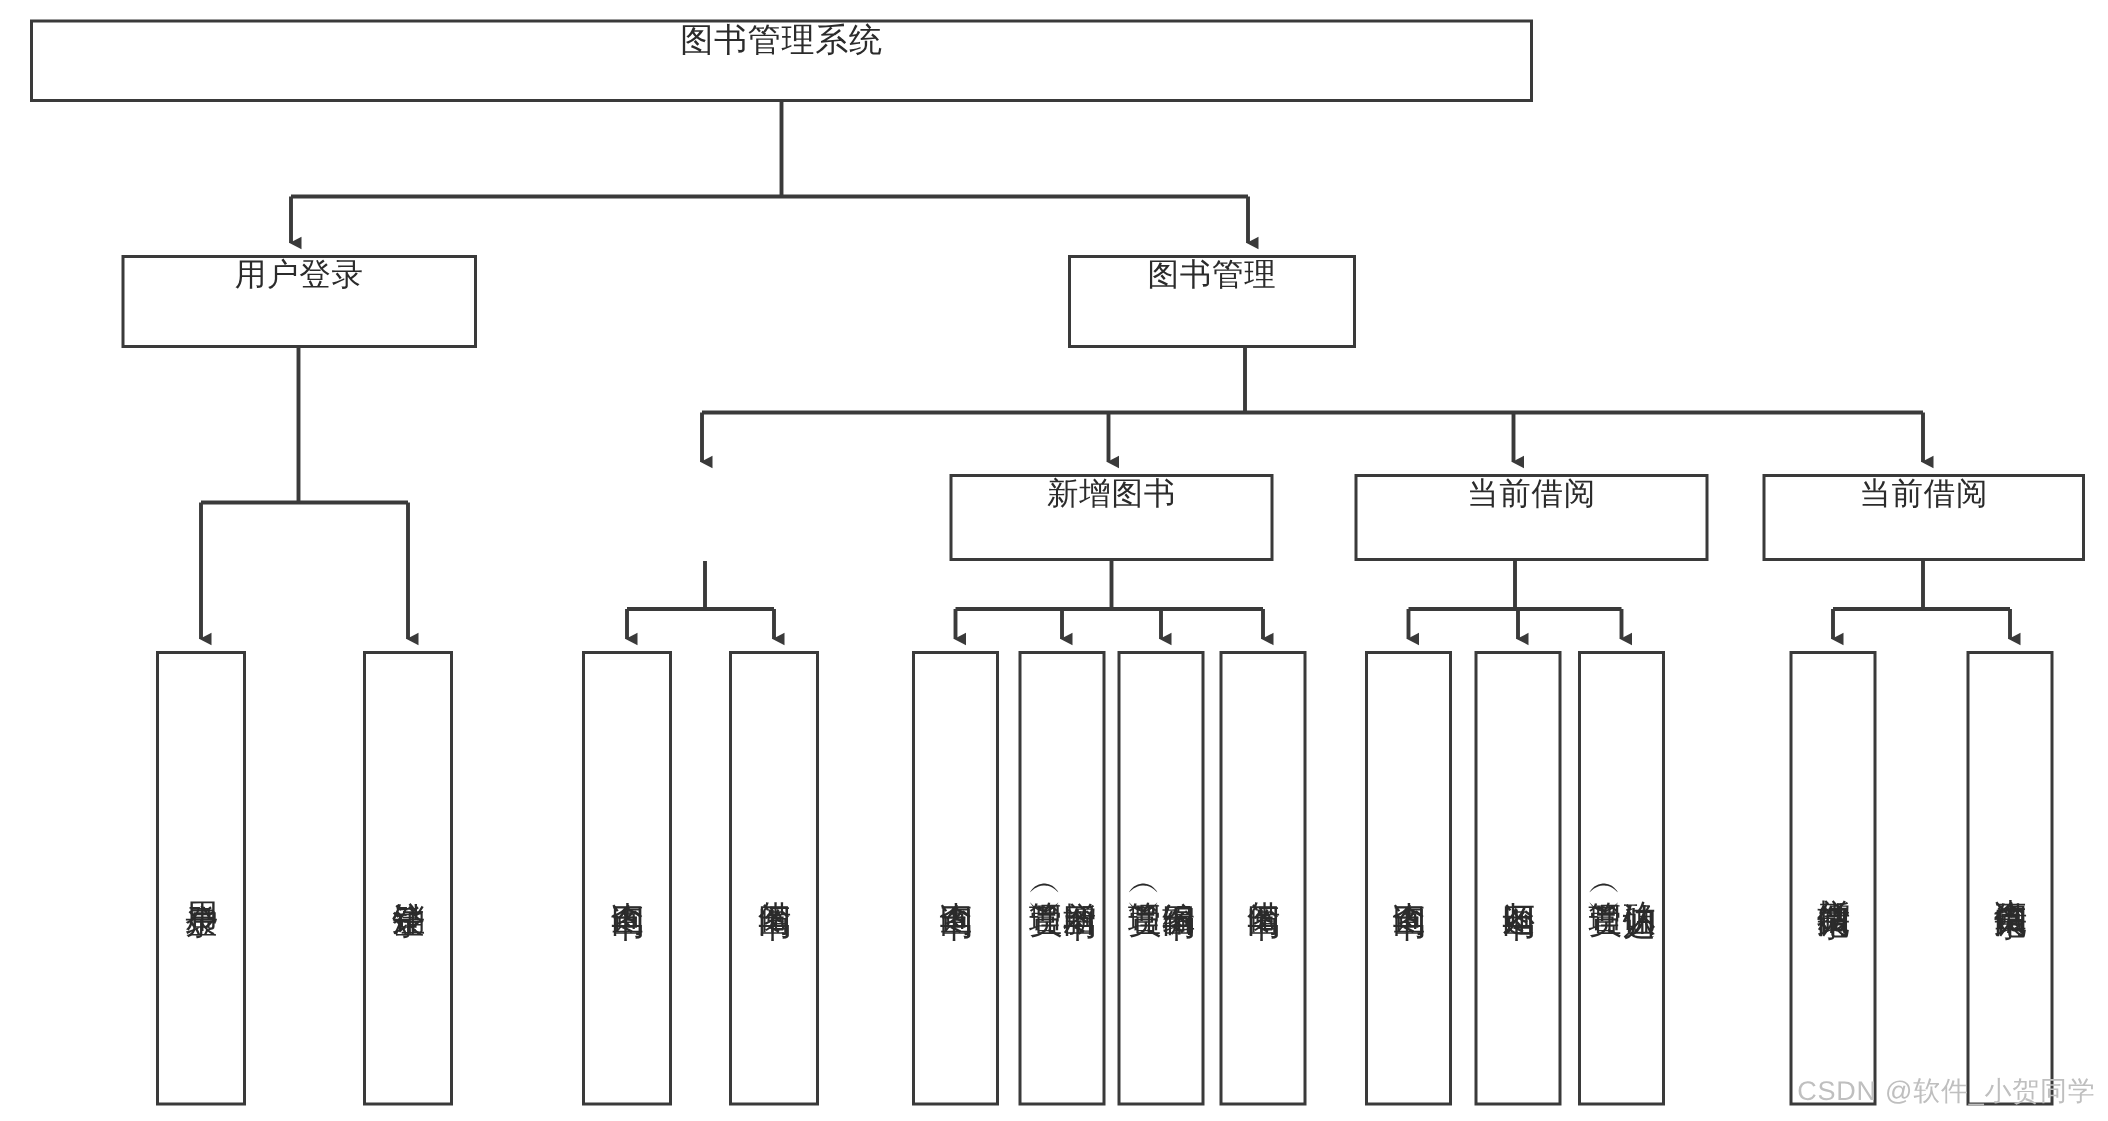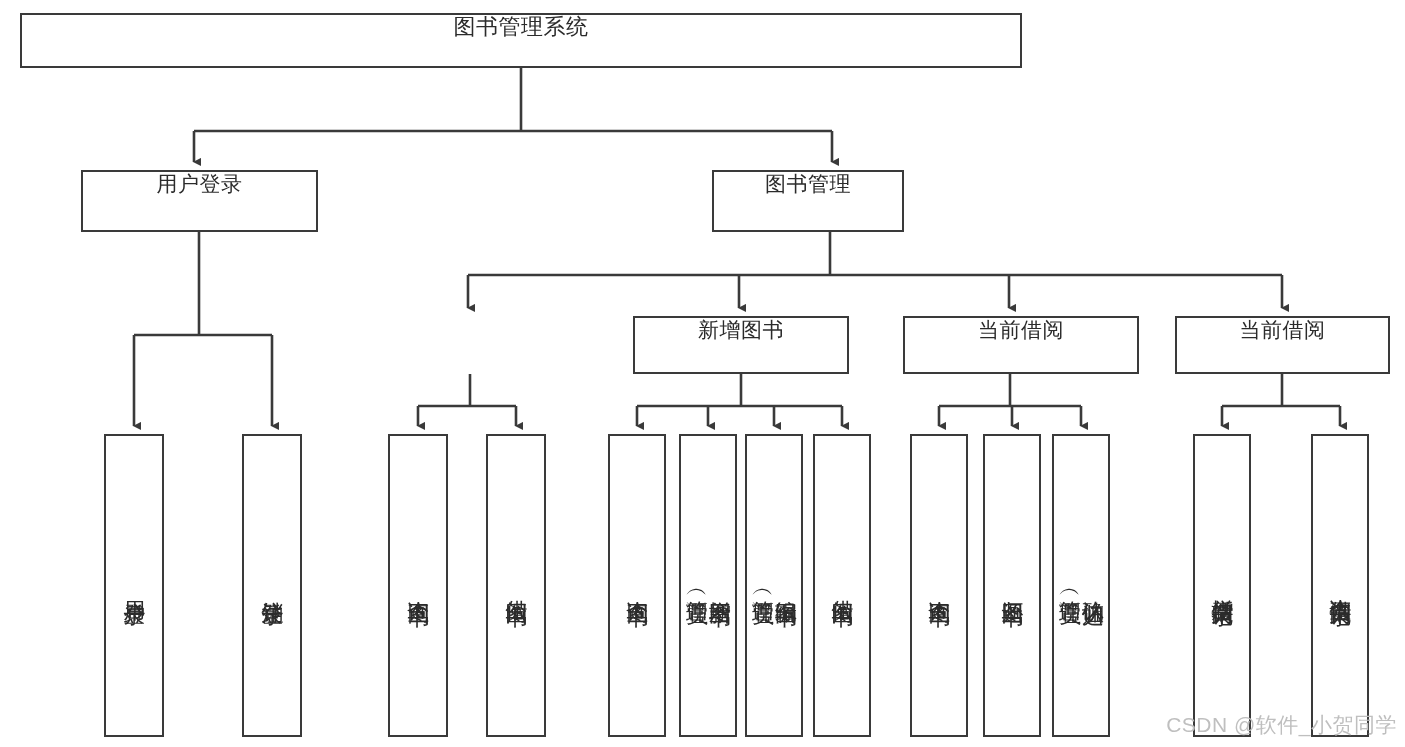--- a/index.html
+++ b/index.html
@@ -58,21 +58,21 @@
     text-orientation: upright;
     font-size: 22px;
     line-height: 1.04;
     letter-spacing: 1.5px;
     max-height: 100%;
   }
   #watermark {
     position: absolute;
     right: 8px;
     bottom: 8px;
-    font-size: 21px;
+    font-size: 18px;
     color: #bfbfbf;
     letter-spacing: 0.5px;
     white-space: nowrap;
   }
 </style>
 </head>
 <body>
 
 <div id="canvas">
 

